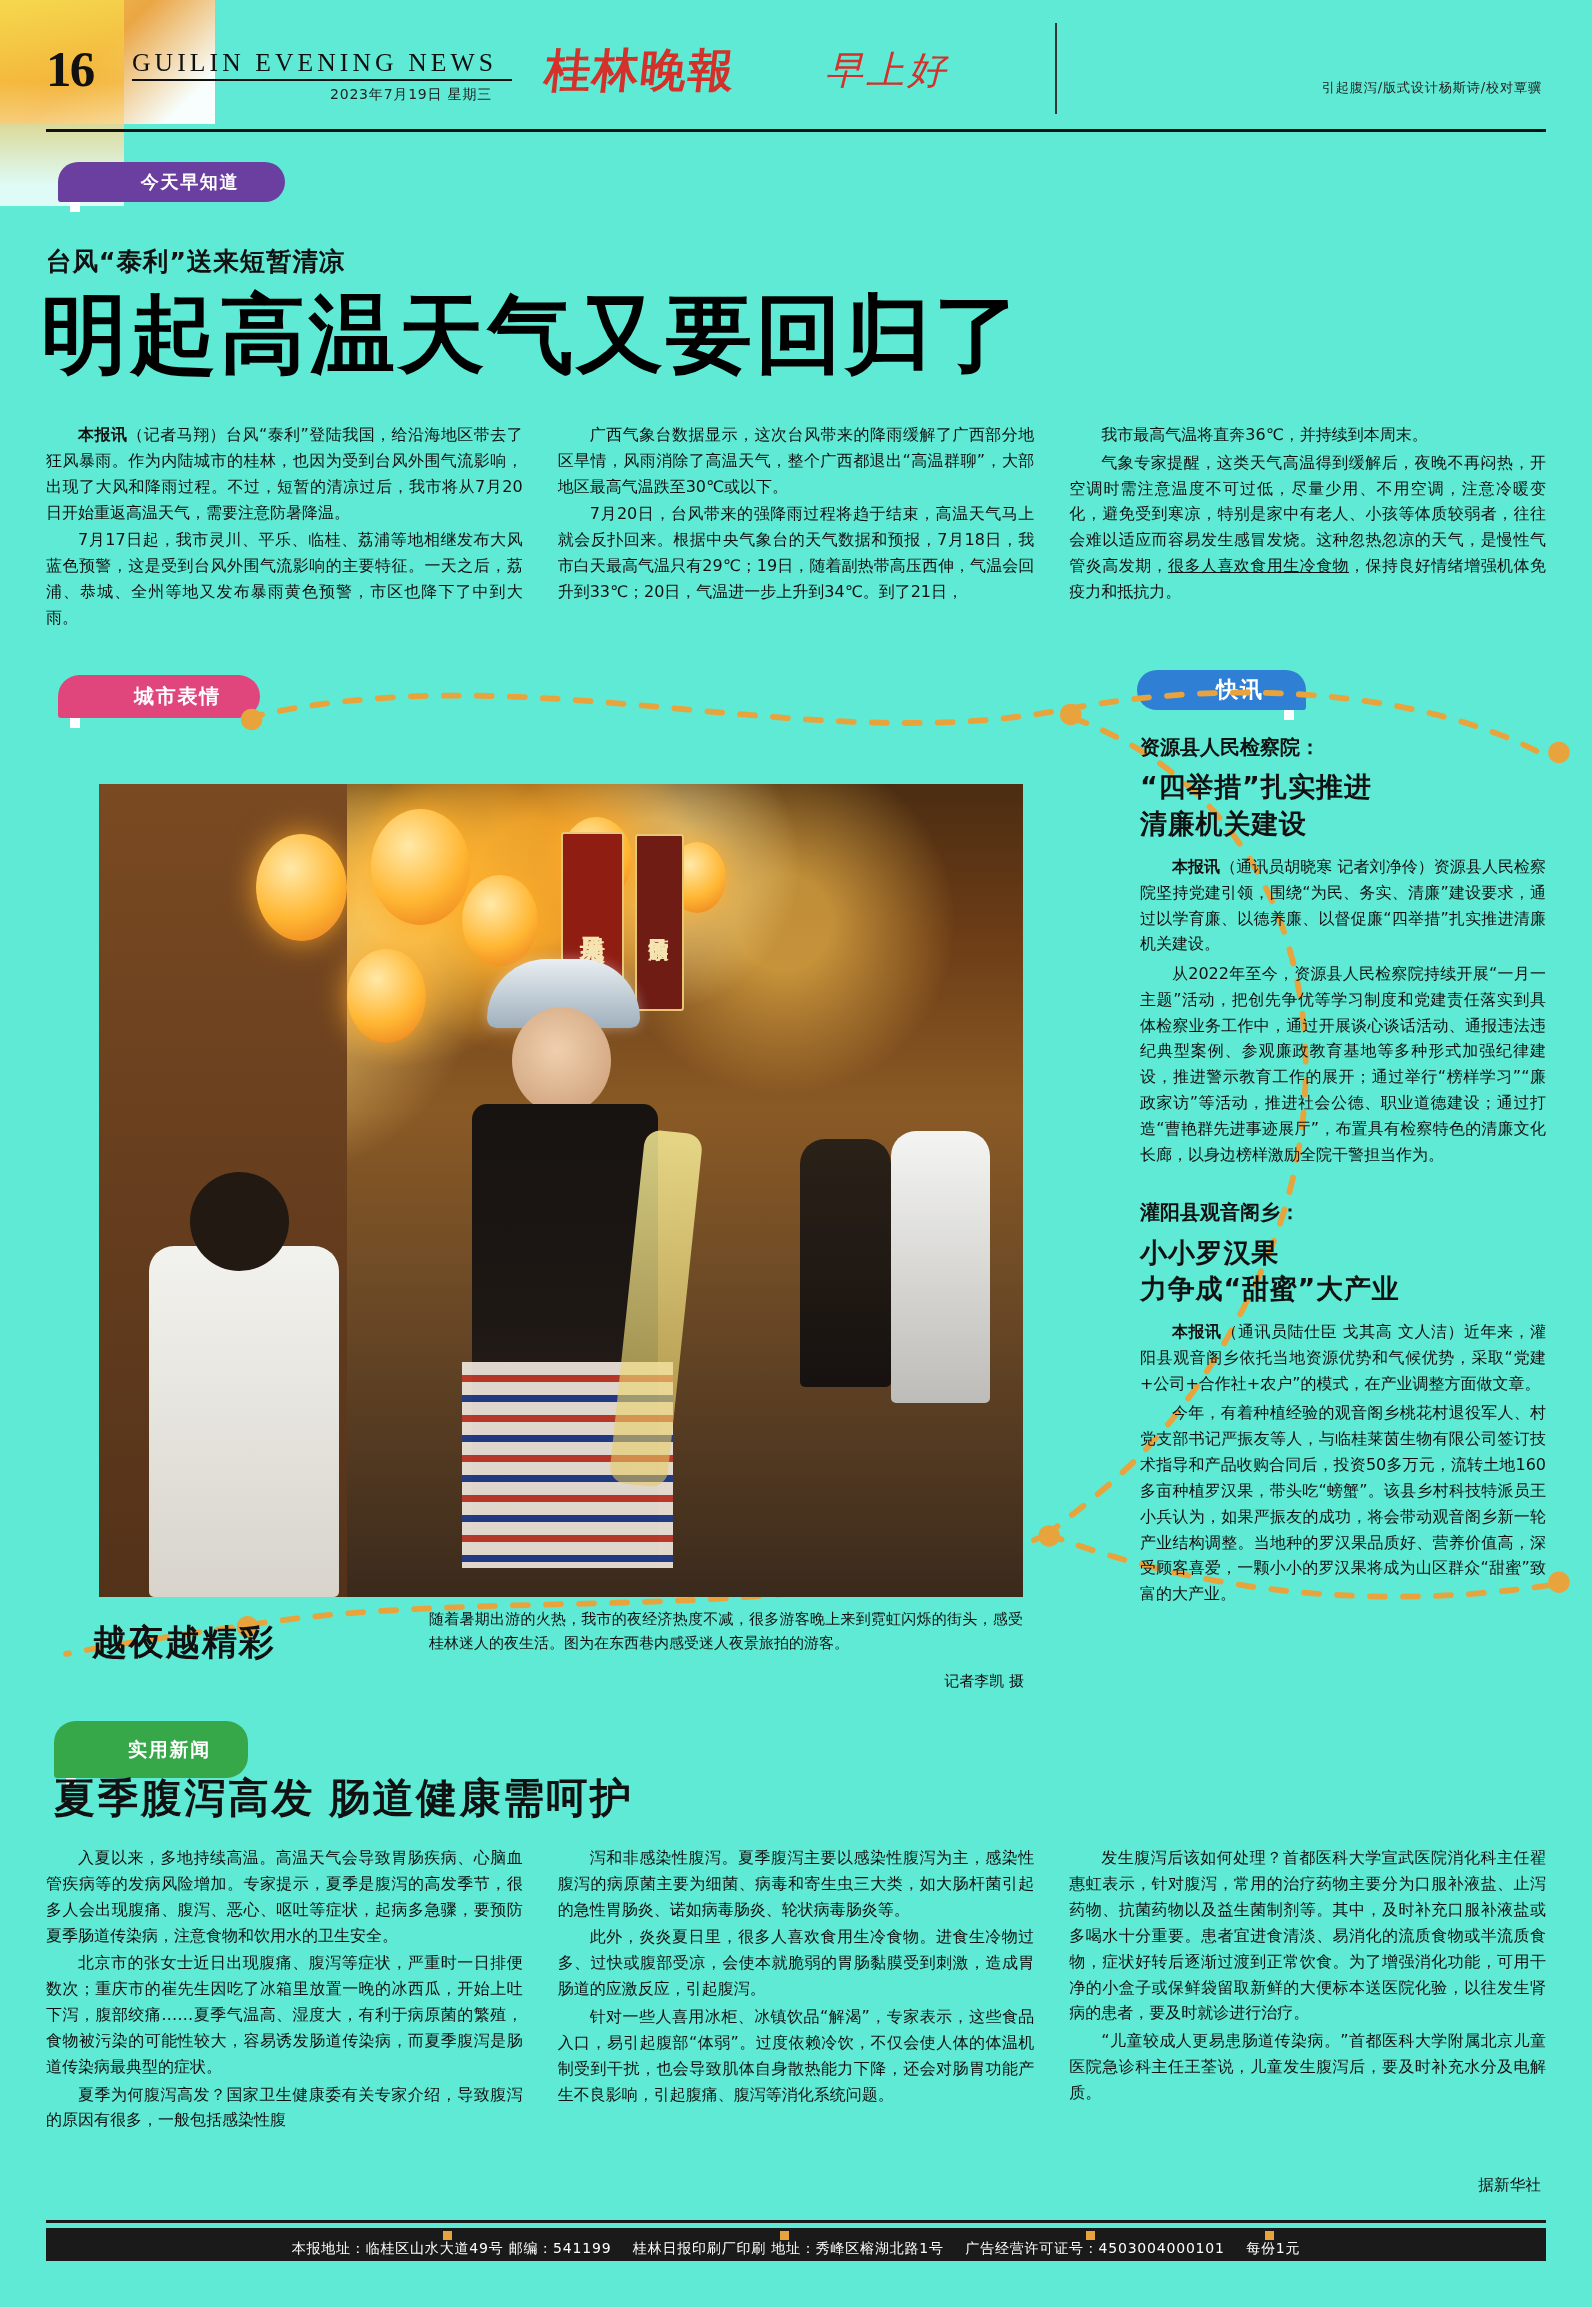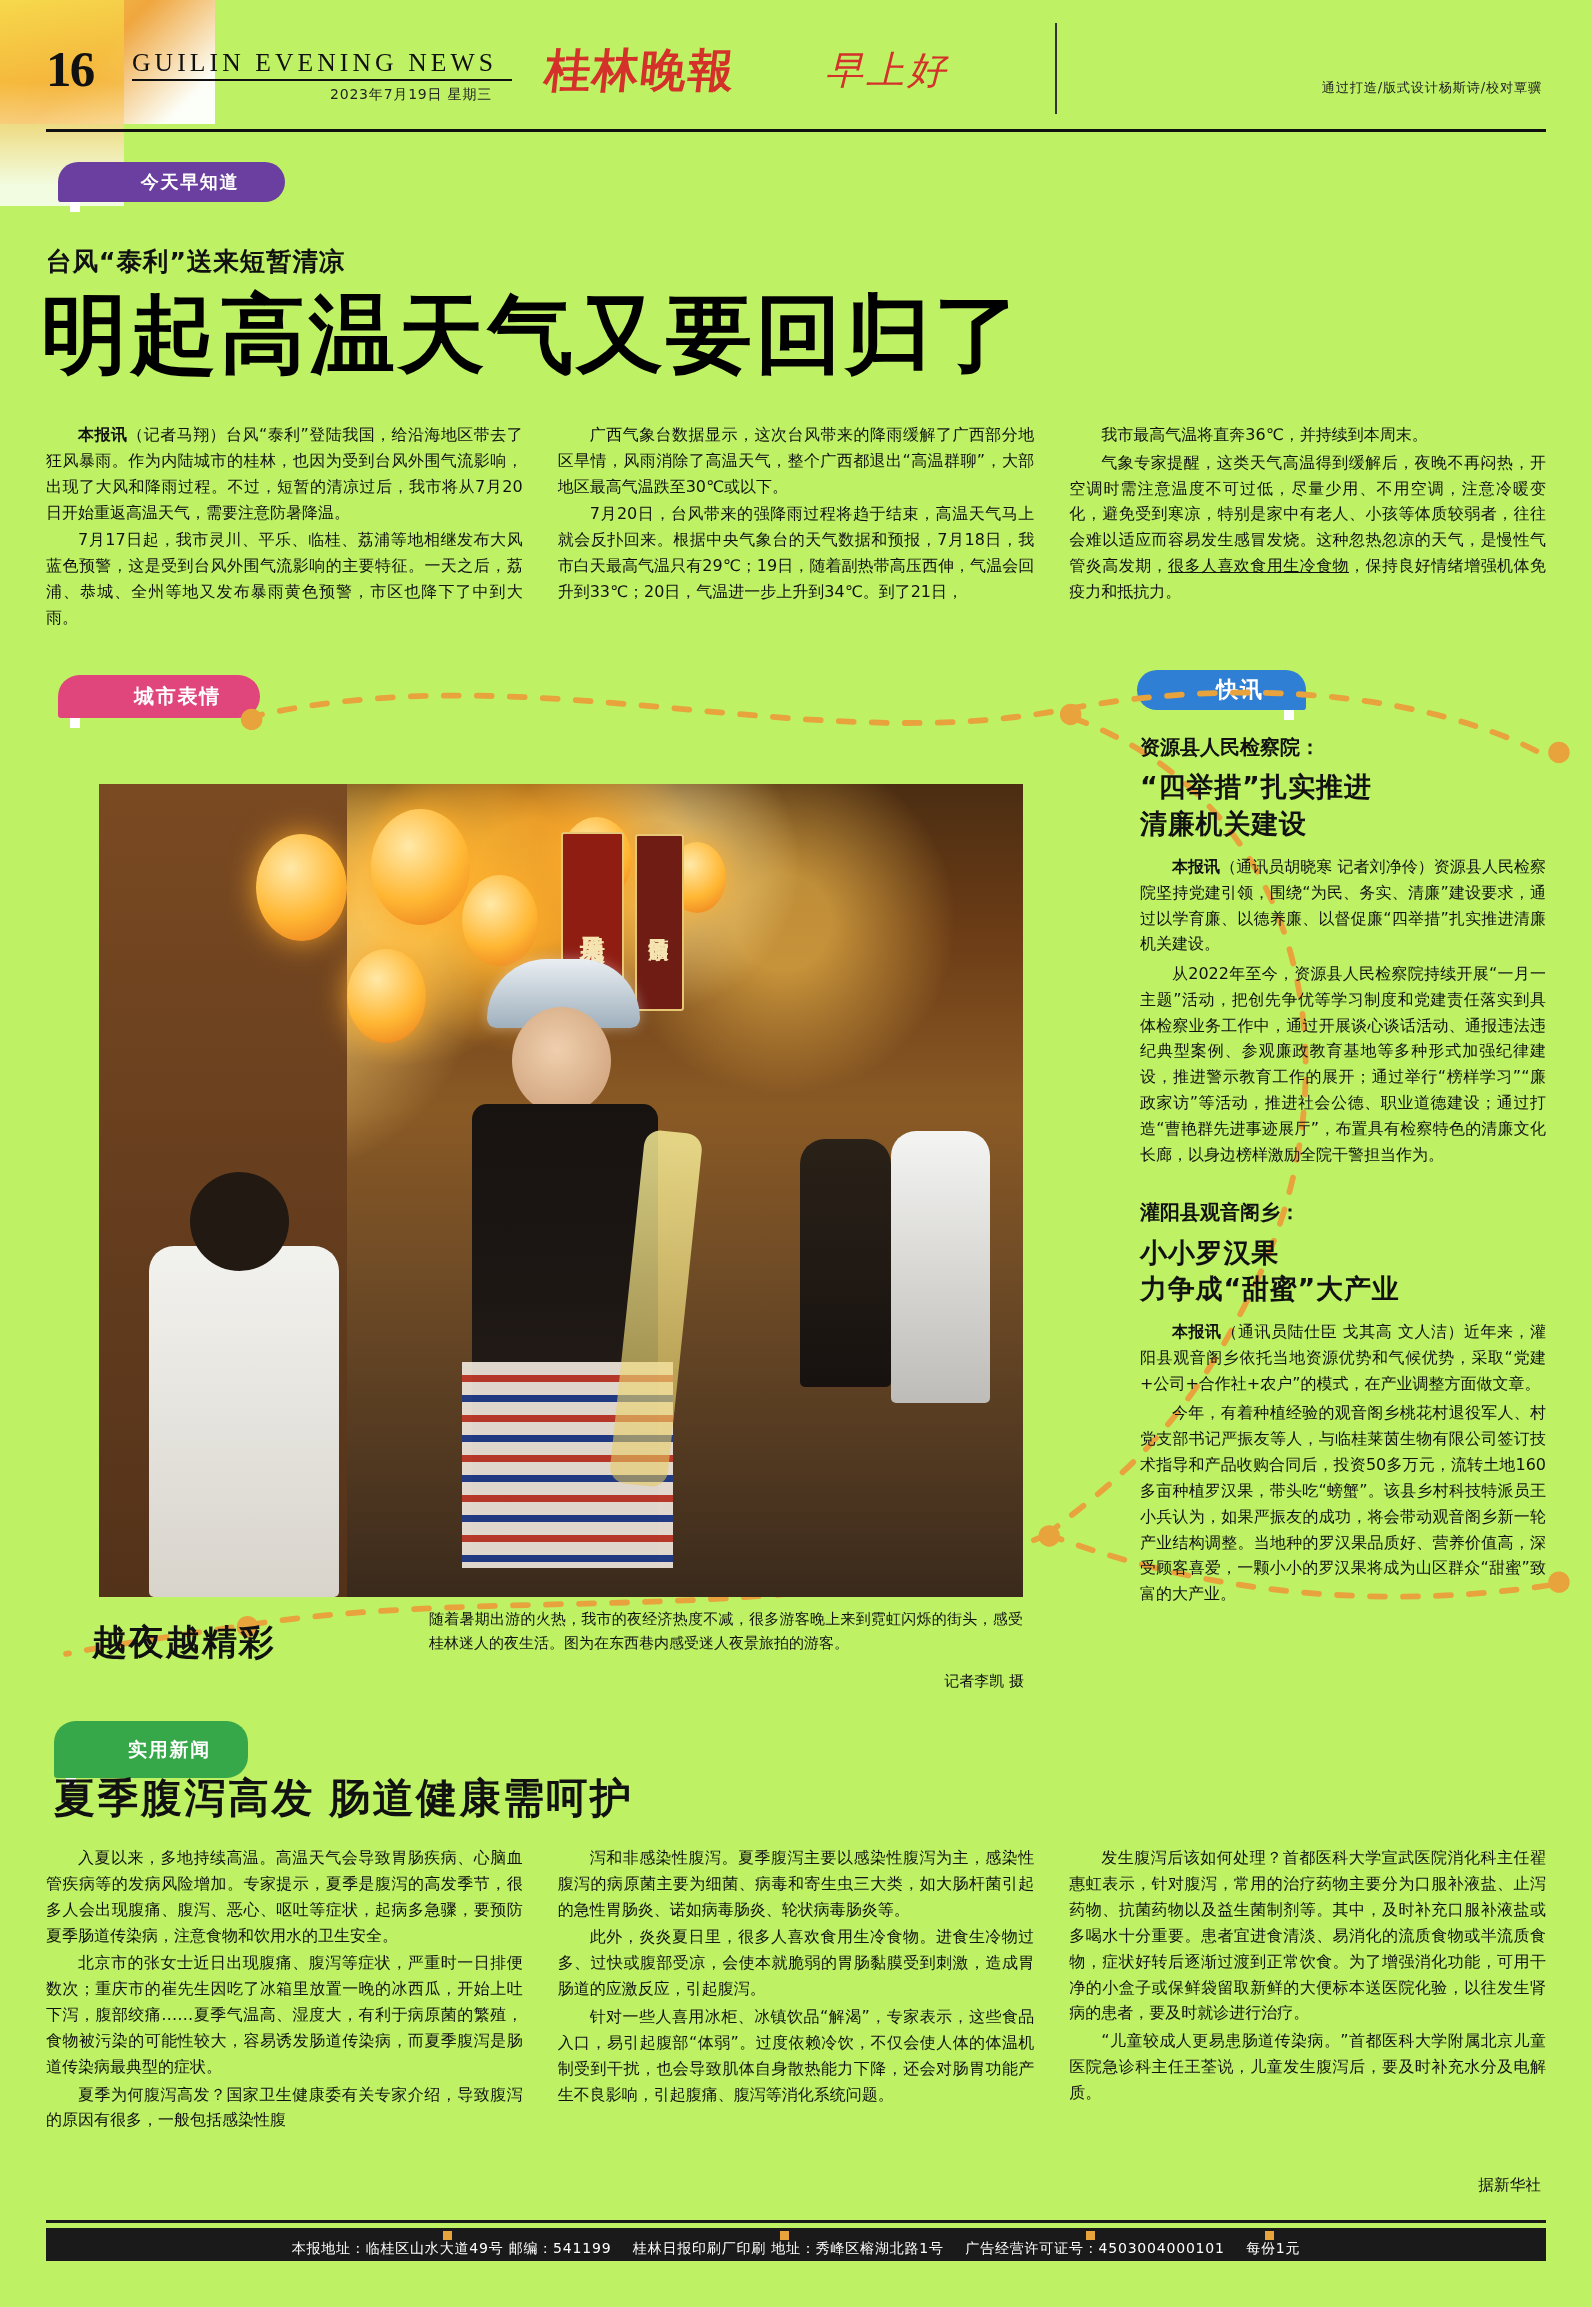--- a/index.html
+++ b/index.html
@@ -5,21 +5,21 @@
   html,body{margin:0;padding:0;background:#ffffff;}
   body{
     width:1592px;height:2307px;
     font-family:"Liberation Serif", serif;
     color:#111;
     position:relative;
     overflow:hidden;
   }
   .page{
     position:absolute;inset:0;
-    background:#bef264;
+    background:#5eead4;
   }
   
   .corner-grad{
     position:absolute;left:0;top:0;width:215px;height:124px;
     background:linear-gradient(135deg,#f7d84b 0%, #f2a23c 45%, #ffffff 85%);
     opacity:.95;
   }
   .corner-grad2{
     position:absolute;left:0;top:0;width:124px;height:206px;
     background:linear-gradient(180deg,#f7d84b 0%, #f6b93b 40%, #ffffff 90%);
@@ -269,21 +269,21 @@
   <div class="corner-grad2"></div>
 
   <div class="masthead">
     <div class="page-num">16</div>
     <div class="eng-title">GUILIN  EVENING  NEWS</div>
     <div class="rule-left"></div>
     <div class="date-line">2023年7月19日  星期三</div>
     <div class="cn-logo">桂林晚報</div>
     <div class="cn-slogan">早上好</div>
     <div class="vrule"></div>
-    <div class="credits">通过打造/版式设计杨斯诗/校对覃骥</div>
+    <div class="credits">引起腹泻/版式设计杨斯诗/校对覃骥</div>
     <div class="head-sep"></div>
   </div>
 
   <div class="pill" id="pill-today">今天早知道</div>
   <div class="pill" id="pill-city">城市表情</div>
   <div class="pill" id="pill-flash">快讯</div>
   <div class="pill" id="pill-useful">实用新闻</div>
 
   <div class="kicker">台风“泰利”送来短暂清凉</div>
   <div class="headline">明起高温天气又要回归了</div>

